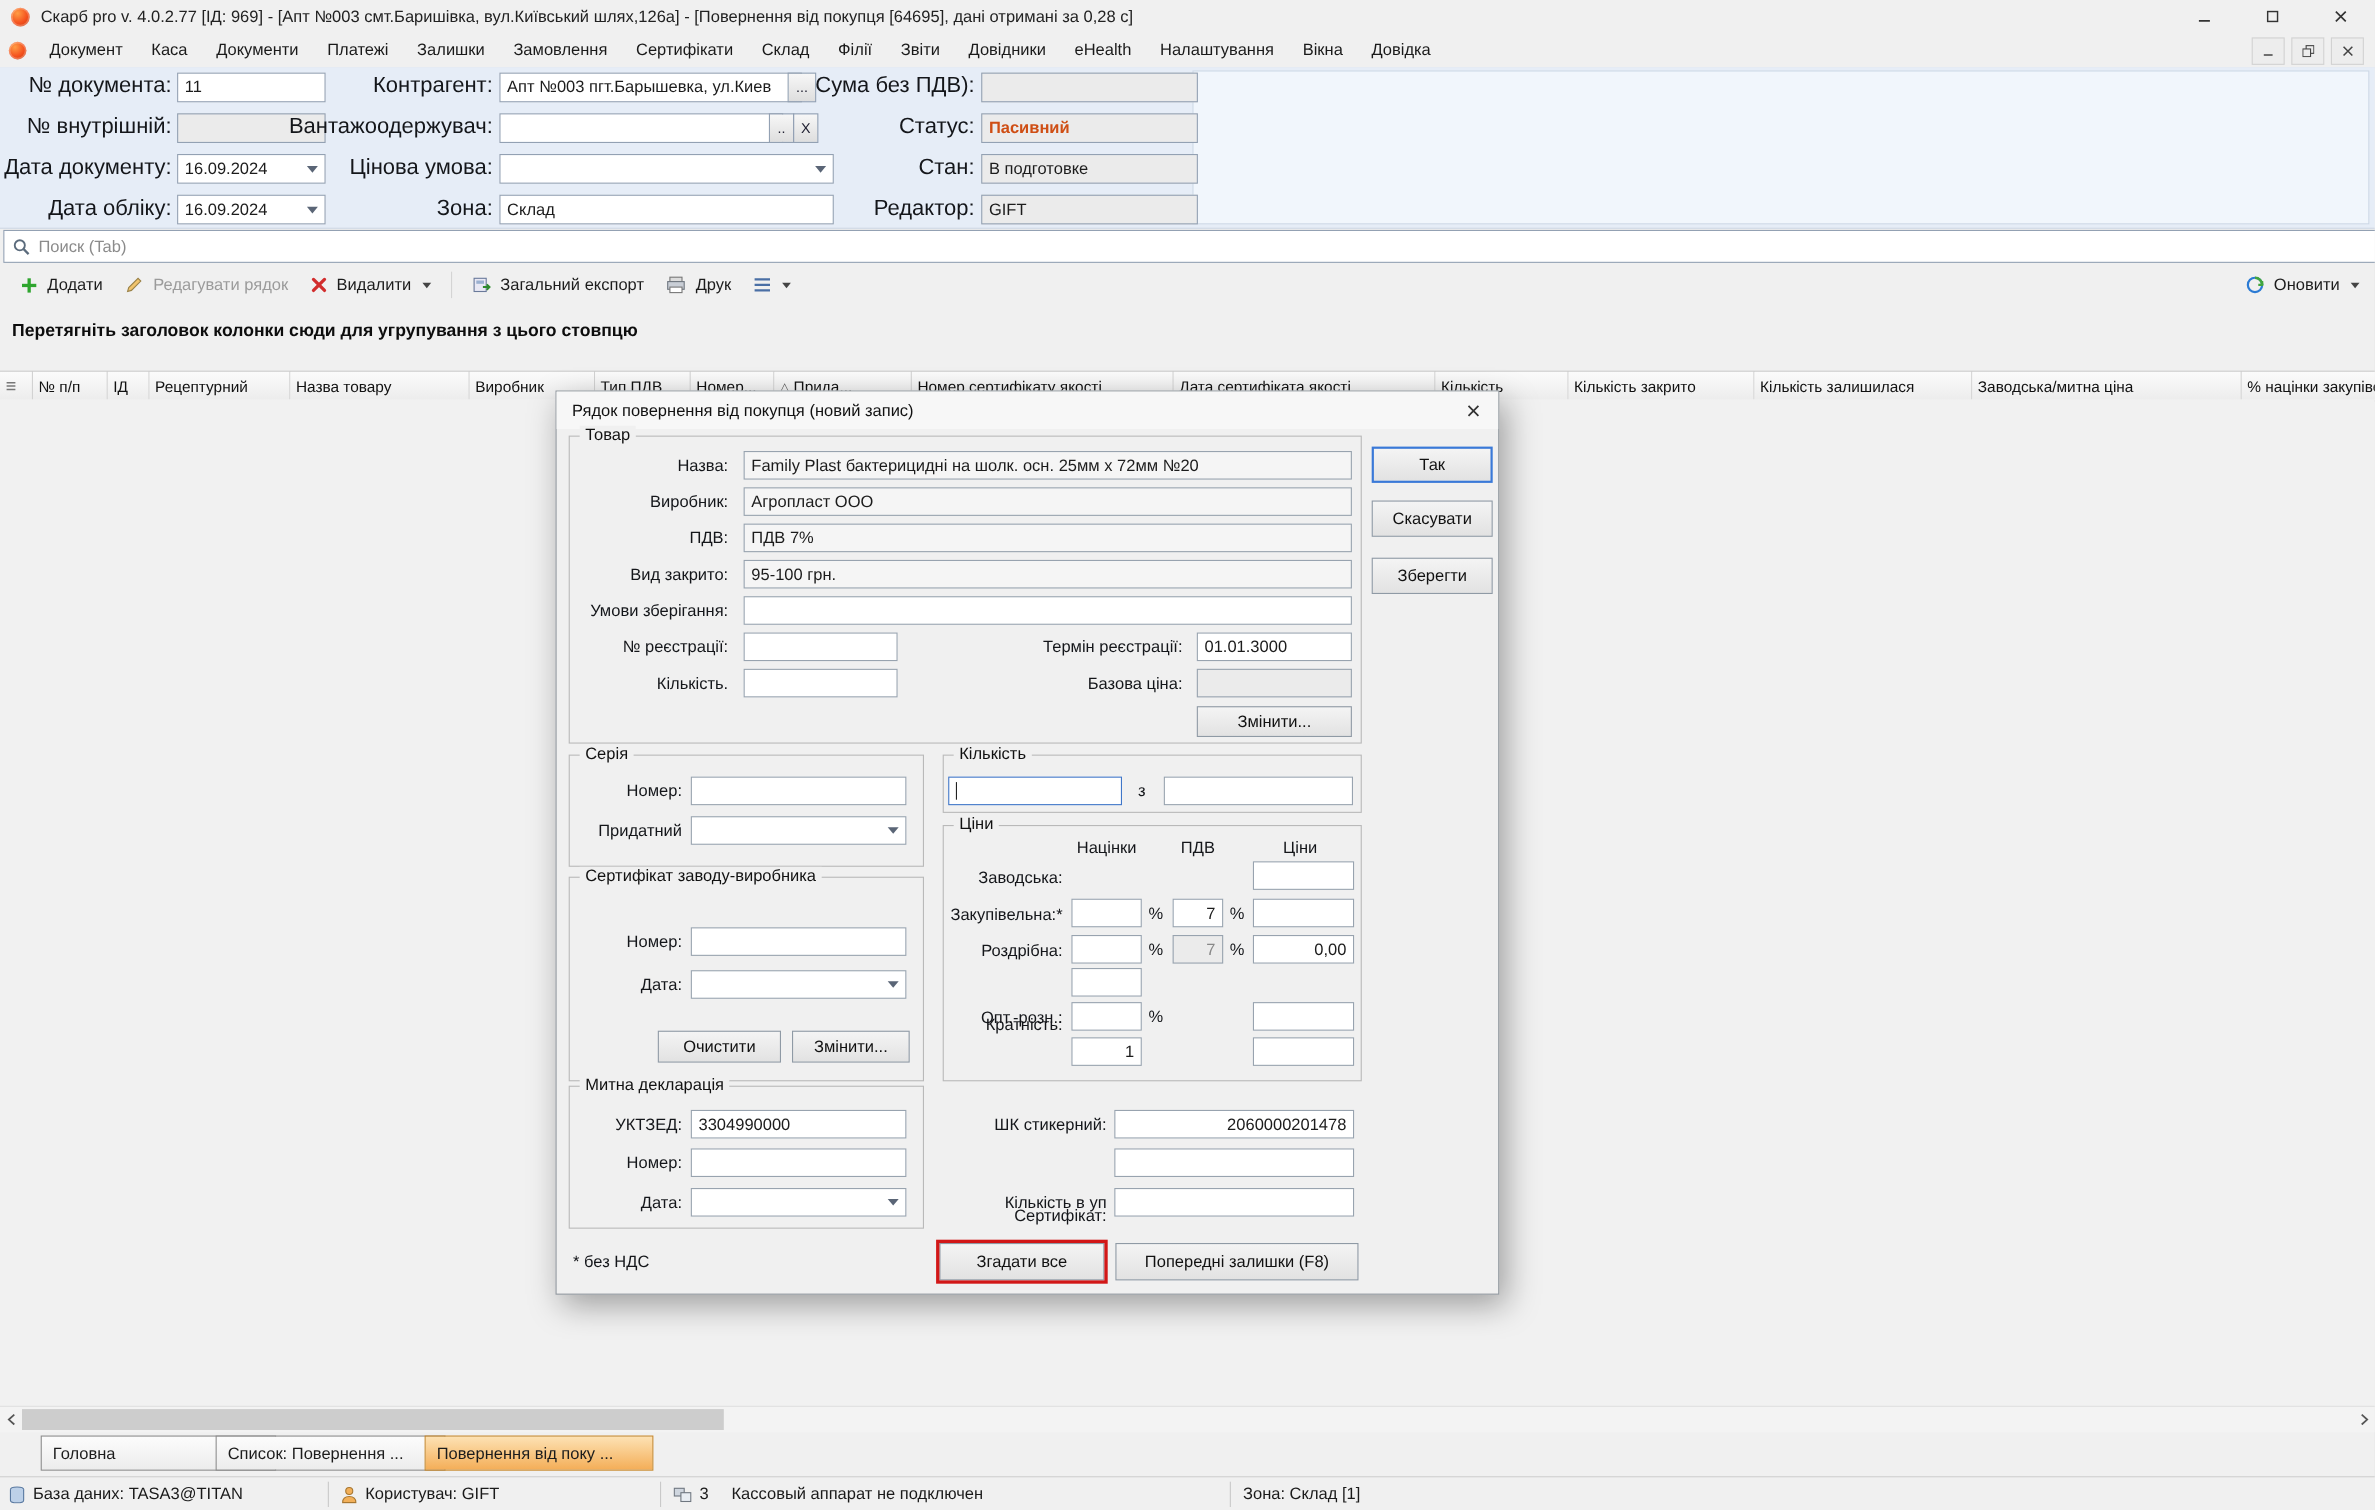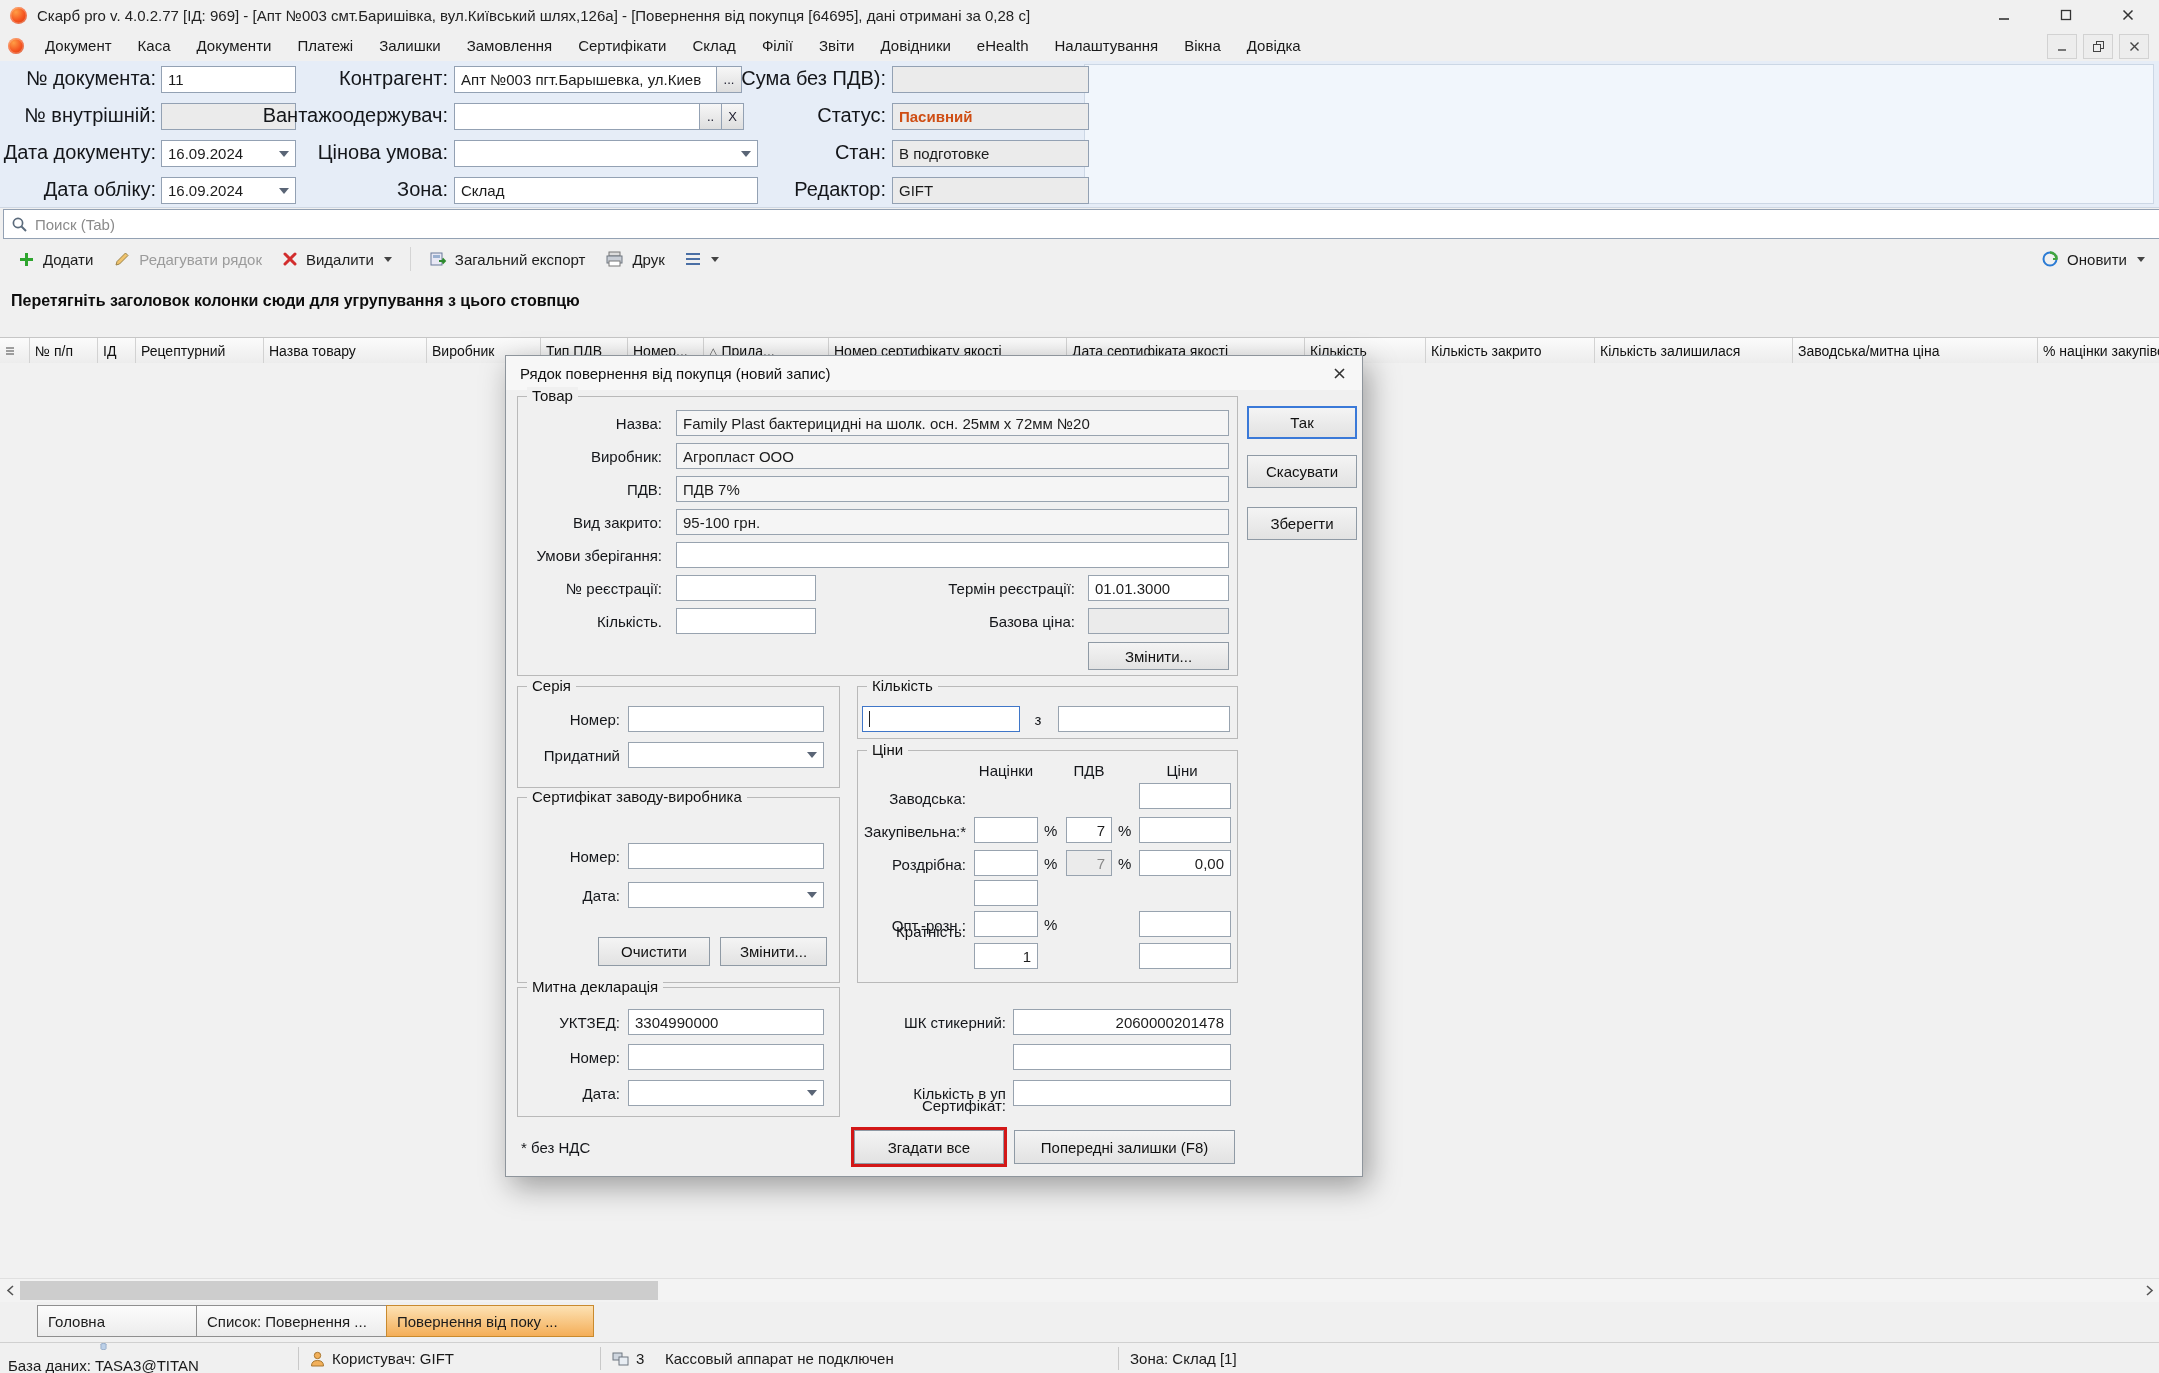--- a/index.html
+++ b/index.html
@@ -515,21 +515,21 @@
       </span>
   </div>
 
   <div id="tabbar">
     <span class="tab" style="left:1px;width:192px;margin-left:36px;">Головна</span>
     <span class="tab" style="left:196px;width:187px;">Список: Повернення ...</span>
     <span class="tab active" style="left:386px;width:186px;">Повернення від поку ...</span>
   </div>
 
   <div id="statusbar">
-    <span class="st-item" style="left:8px;flex-direction:column;">
+    <span class="st-item" style="left:8px;">
       <svg width="15" height="16" viewBox="0 0 15 16">
           <ellipse cx="7.5" cy="3.2" rx="6" ry="2.4" fill="#bcd0e8" stroke="#5878a0"></ellipse>
           <path d="M1.5 3.2 V12.8 A6 2.4 0 0 0 13.5 12.8 V3.2" fill="#bcd0e8" stroke="#5878a0"></path>
         </svg>
       <span>База даних: TASA3@TITAN</span>
     </span>
     <span class="st-sep" style="left:298px;"></span>
     <span class="st-item" style="left:310px;">
       <svg width="15" height="16" viewBox="0 0 15 16">
           <circle cx="7.5" cy="4.5" r="3.2" fill="#f2b05a" stroke="#a87730"></circle>

